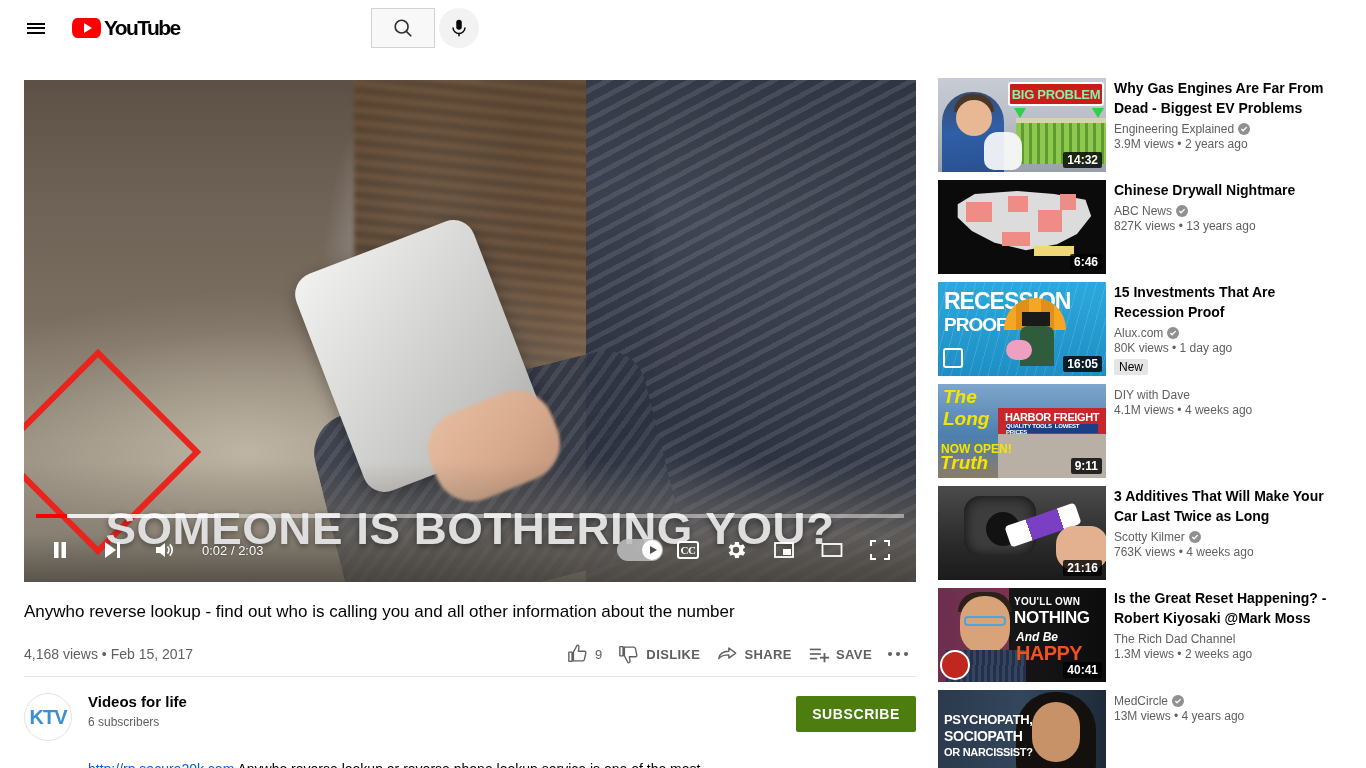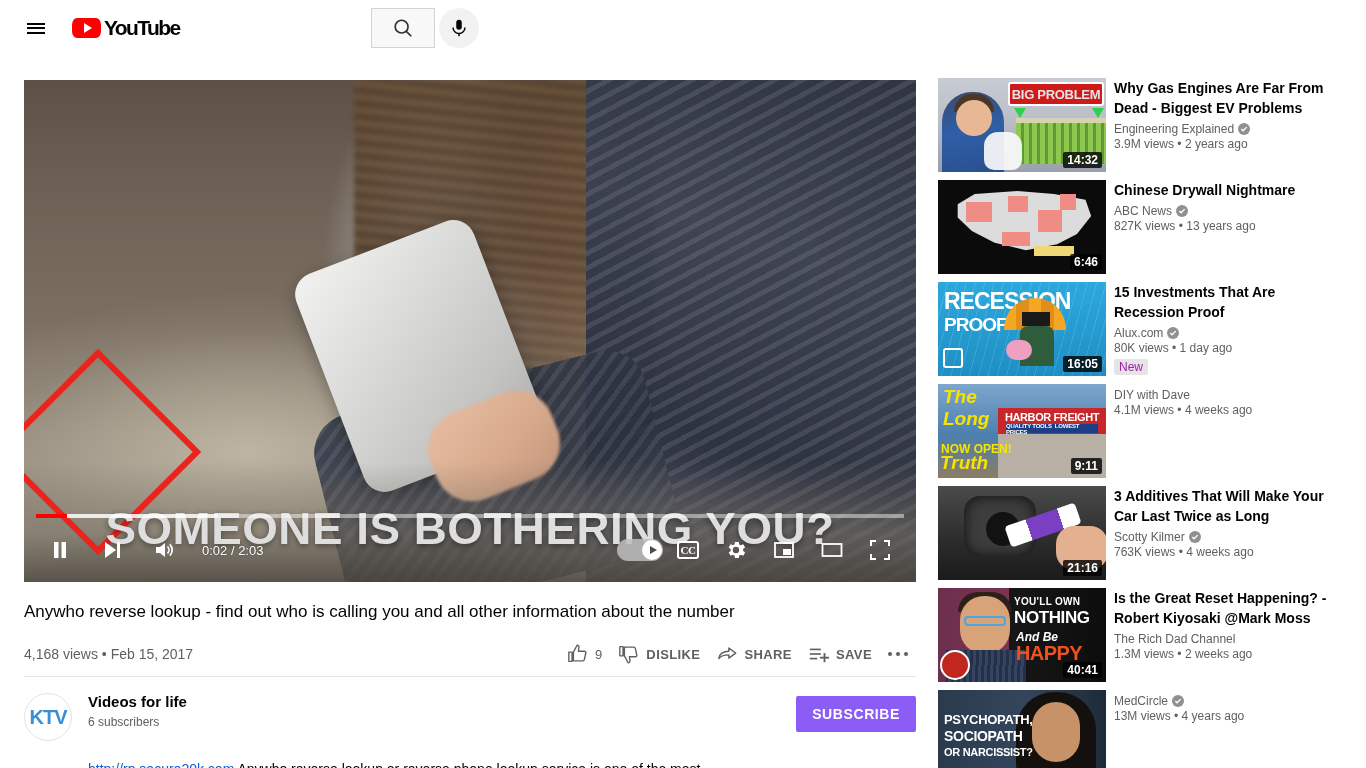--- a/index.html
+++ b/index.html
@@ -274,21 +274,21 @@
   }
   .avatar .ktv {
     font-size: 20px; font-weight: bold; color: #3b8fd4;
     letter-spacing: -1px;
   }
   .ch-text { margin-left: 16px; }
   .ch-name { font-size: 15px; font-weight: bold; color: #030303; line-height: 18px; }
   .ch-subs { font-size: 12px; color: #606060; margin-top: 4px; }
   .subscribe-btn {
     margin-left: auto;
-    background: #8b5cf6;
+    background: #4d7c0f;
     color: #fff;
     font-size: 14px; font-weight: bold; letter-spacing: 0.6px;
     height: 36px; padding: 0 16px;
     border: none; border-radius: 2px;
     cursor: pointer;
     font-family: "Liberation Sans", sans-serif;
     align-self: flex-start;
     margin-top: 3px;
   }
   .description {
@@ -336,39 +336,39 @@
     background: #909090;
     display: inline-flex; align-items: center; justify-content: center;
     flex: none;
   }
   .verified svg { display: block; }
   .rel-stats { font-size: 12px; color: #606060; margin-top: 1px; }
   .badge-new {
     display: inline-block;
     margin-top: 4px;
     background: #e5e5e5;
-    color: #a21caf;
+    color: #000000;
     font-size: 12px;
     padding: 1px 5px;
     border-radius: 2px;
   }
 
   
   .t1 { background: linear-gradient(180deg,#c8ccd4 0%, #b9bec8 45%, #9aa0ab 100%); }
   .t1 .person { position: absolute; left: 4px; top: 14px; width: 62px; height: 80px; background: linear-gradient(170deg,#3a4a6b 0%, #2f5fa8 48%, #2a4f8e 100%); border-radius: 30px 30px 0 0; }
   .t1 .face { position: absolute; left: 14px; top: 8px; width: 36px; height: 36px; border-radius: 50%; background: #e8b894; }
   .t1 .hair { position: absolute; left: 12px; top: 2px; width: 40px; height: 18px; border-radius: 20px 20px 0 0; background: #4a3726; }
   .t1 .jug { position: absolute; left: 46px; top: 54px; width: 38px; height: 38px; border-radius: 14px 14px 10px 10px; background: rgba(250,250,250,0.92); }
   .t1 .cans { position: absolute; left: 78px; top: 40px; width: 90px; height: 46px;
     background: repeating-linear-gradient(90deg, #8ec84f 0 5px, #5f9b33 5px 8px);
     border-top: 5px solid #d8d2b0; }
   .t1 .bigprob {
     position: absolute; left: 70px; top: 4px; width: 96px; height: 24px;
     background: #cf1a1a; border: 2px solid #fff; border-radius: 3px;
-    color: #e5e5e5; font-size: 13px; font-weight: bold; letter-spacing: -0.3px;
+    color: #86efac; font-size: 13px; font-weight: bold; letter-spacing: -0.3px;
     display: flex; align-items: center; justify-content: center;
   }
   .t1 .arrow { position: absolute; width: 0; height: 0; border-left: 6px solid transparent; border-right: 6px solid transparent; border-top: 10px solid #2fd04a; }
 
   .t2 { background: #0b0b0b; }
   .t2 .map { position: absolute; left: 14px; top: 8px; width: 142px; height: 74px;
     background: #dcdcdc;
     clip-path: polygon(4% 22%, 16% 8%, 46% 4%, 72% 8%, 94% 16%, 98% 38%, 88% 62%, 74% 76%, 52% 84%, 30% 74%, 14% 58%, 4% 40%); }
   .t2 .r1 { position: absolute; left: 28px; top: 22px; width: 26px; height: 20px; background: #ef8c86; }
   .t2 .r2 { position: absolute; left: 70px; top: 16px; width: 20px; height: 16px; background: #ef8c86; }

